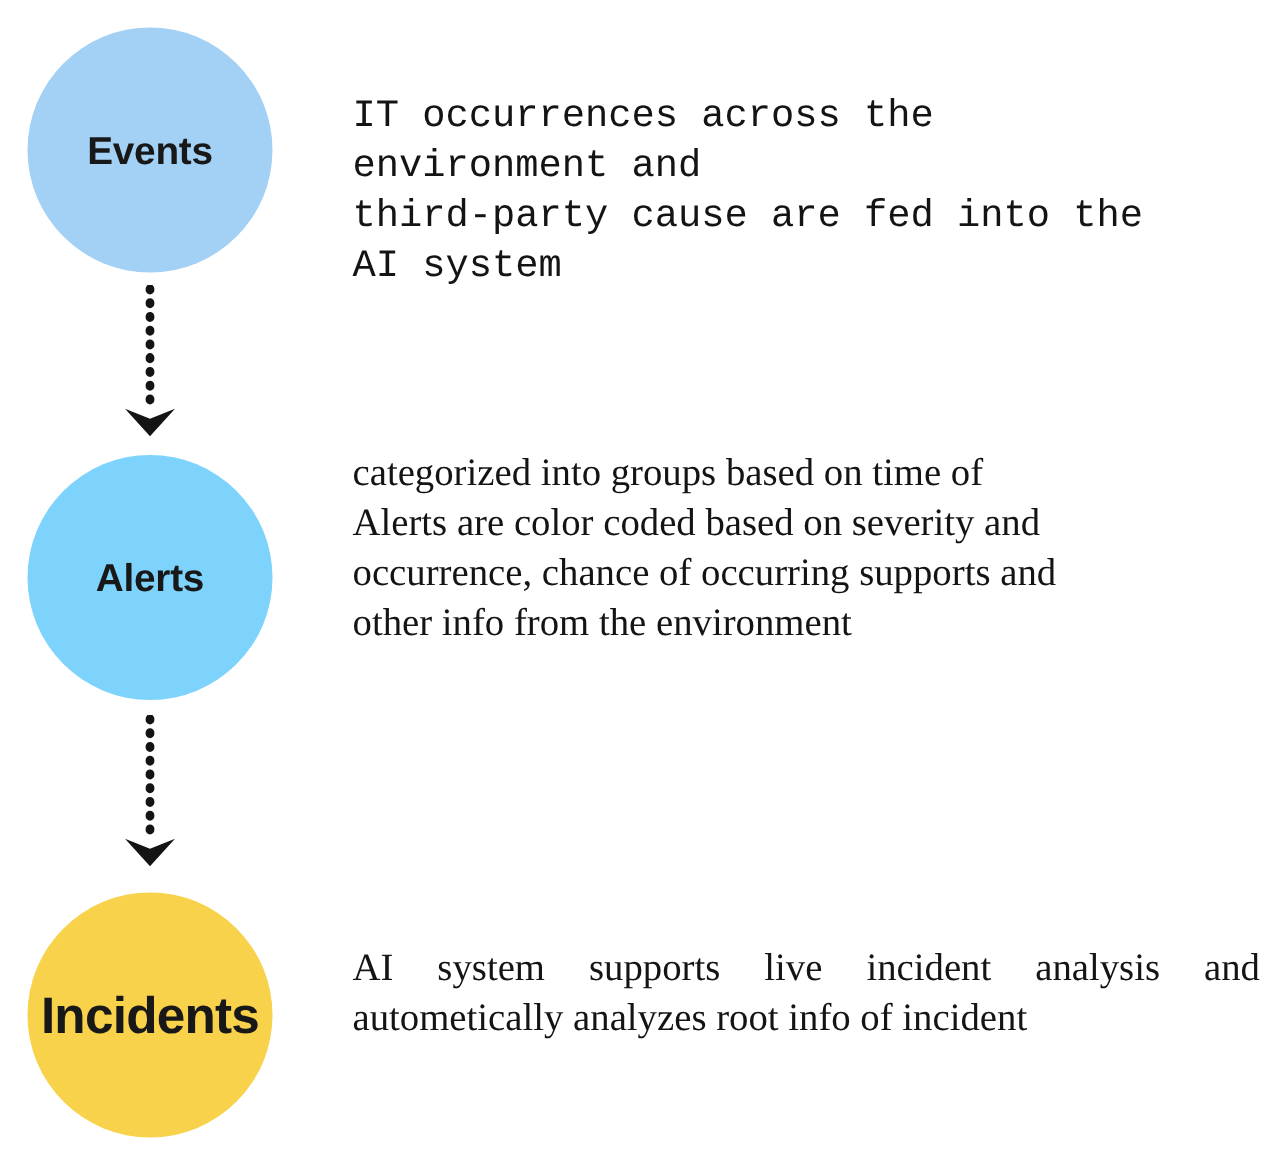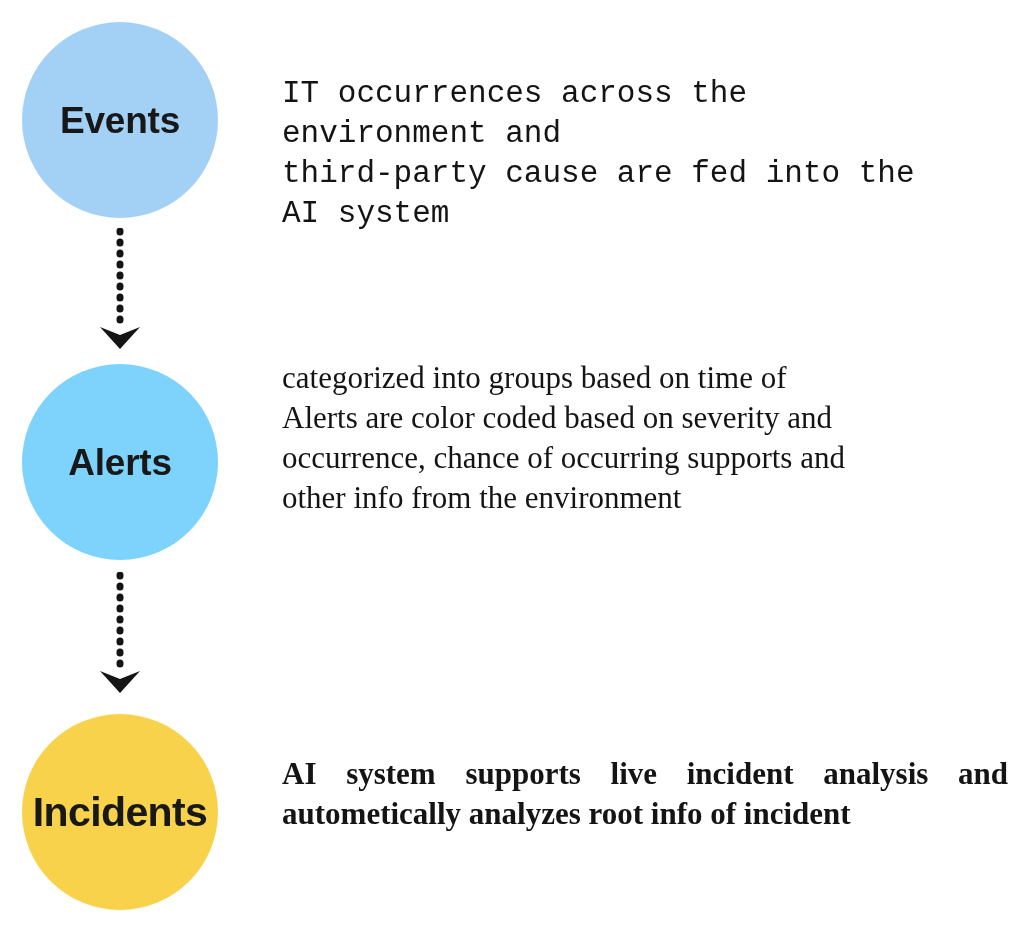--- a/index.html
+++ b/index.html
@@ -46,41 +46,41 @@
     align-items: center;
     justify-content: center;
   }
   .node-circle.blue   { background: #a3d1f5; }
   .node-circle.coral  { background: #7dd3fc; }
   .node-circle.yellow { background: #f8d24a; }
 
   .node-label {
     font-family: "Liberation Sans", "DejaVu Sans", sans-serif;
     font-weight: bold;
-    font-size: 37px;
+    font-size: 31px;
     line-height: 1;
     color: #181818;
     letter-spacing: -0.2px;
     white-space: nowrap;
   }
   .node-label.wide { font-size: 41px; letter-spacing: -0.6px; }
 
   
   .desc {
     position: absolute;
     left: 282px;
     top: 0;
     font-family: "Liberation Serif", "DejaVu Serif", serif;
     font-size: 31px;
     line-height: 40px;
     color: #141414;
   }
   .desc-events    { top: 52px;  width: 660px; font-family: Liberation Mono, monospace; }
   .desc-alerts    { top: -6px;  width: 672px; }
-  .desc-incidents { top: 40px;  width: 726px; text-align: justify; font-weight: bold; }
+  .desc-incidents { top: 40px;  width: 726px; text-align: justify; }
   .desc-incidents .last-line { text-align: left; }
   .desc p { margin: 0; }
 
   
   .connector {
     position: absolute;
     left: 82px;
     width: 76px;
   }
   .connector-1 { top: 228px; height: 124px; }

